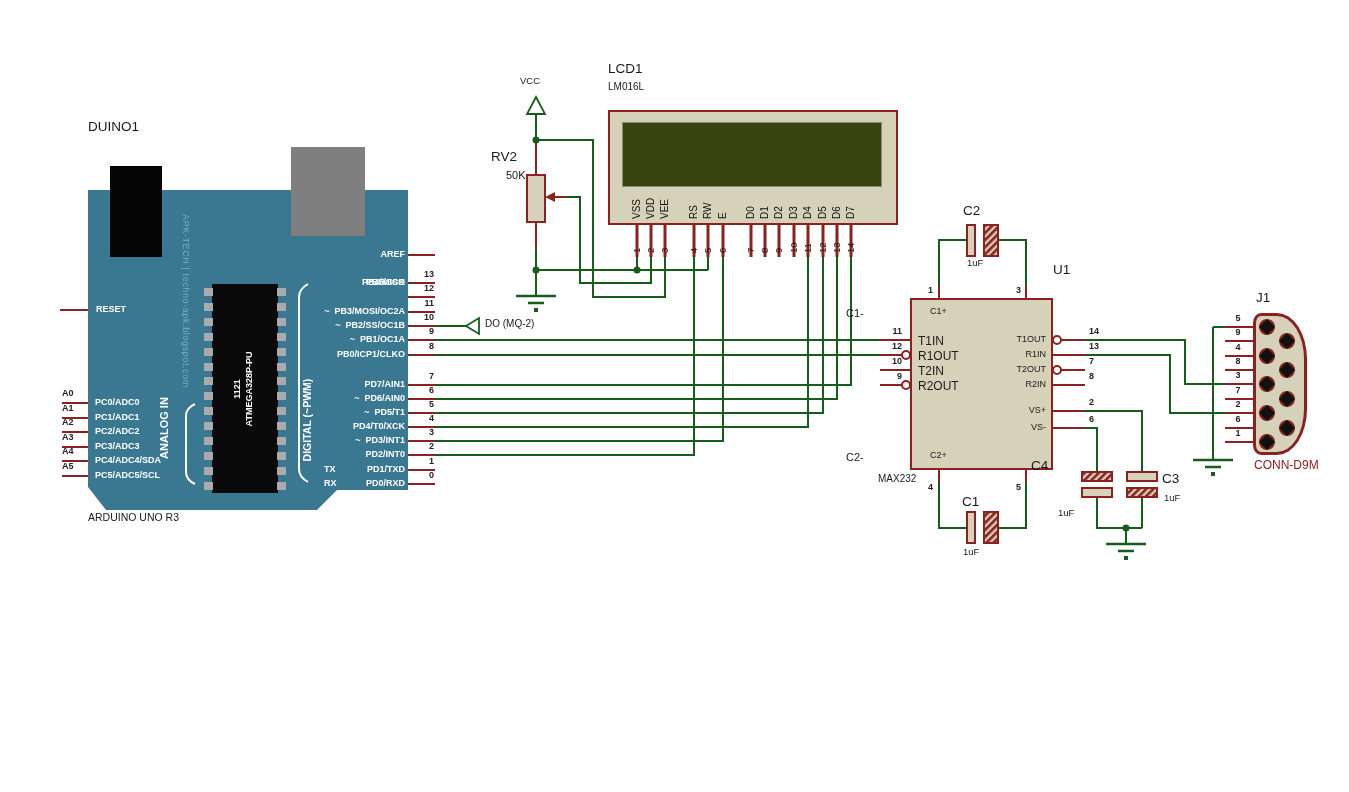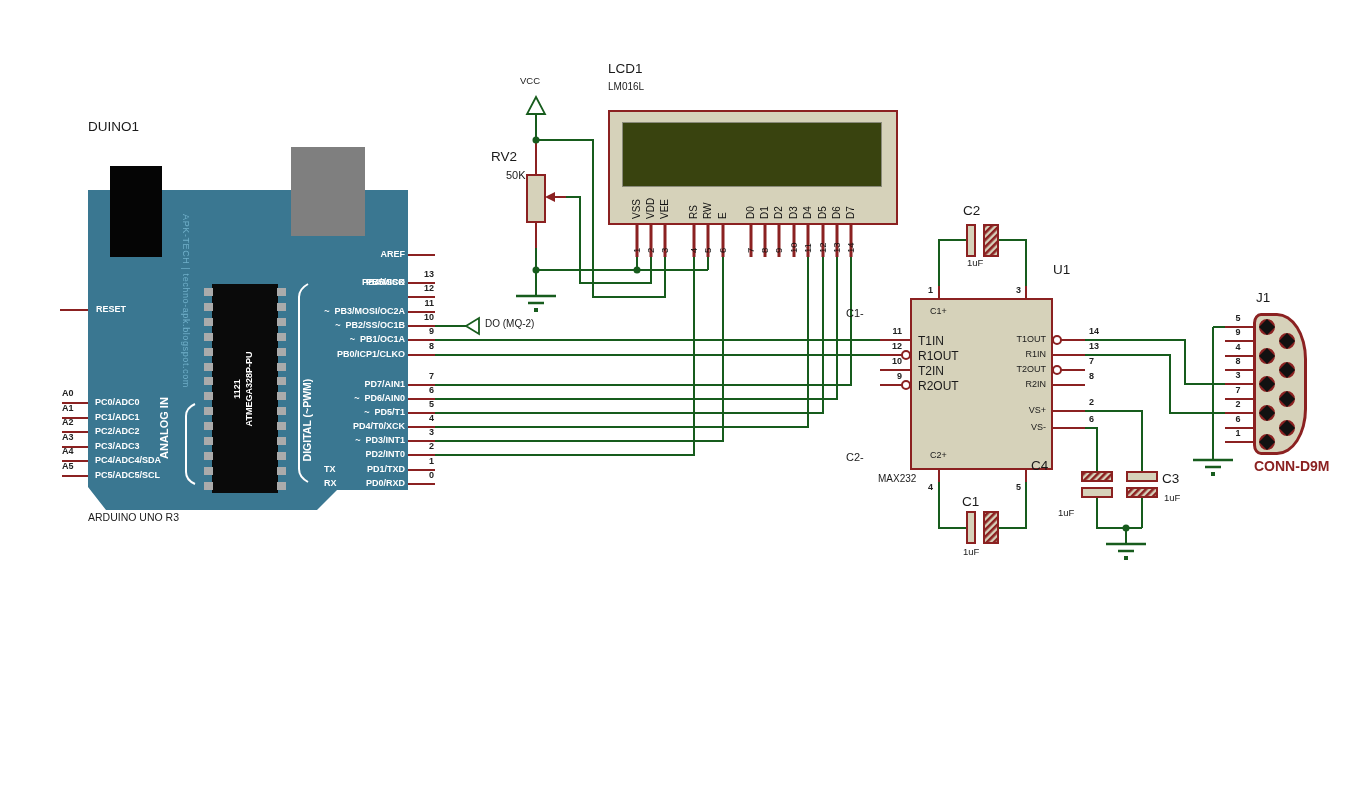--- a/index.html
+++ b/index.html
@@ -335,21 +335,21 @@
   <span class="l ref" style="left:962px;top:495px">C1</span>
   <span class="l" style="left:963px;top:547px;font-size:9.5px">1uF</span>
   <span class="l ref" style="left:963px;top:204px">C2</span>
   <span class="l" style="left:967px;top:258px;font-size:9.5px">1uF</span>
   <span class="l ref" style="left:1162px;top:472px">C3</span>
   <span class="l" style="left:1164px;top:493px;font-size:9.5px">1uF</span>
   <span class="l ref" style="left:1031px;top:459px">C4</span>
   <span class="l" style="left:1058px;top:508px;font-size:9.5px">1uF</span>
 
   <span class="l ref" style="left:1256px;top:291px">J1</span>
-  <span class="l maroon" style="left:1254px;top:459px;font-size:14px;font-weight:700">CONN-D9M</span>
+  <span class="l maroon" style="left:1254px;top:459px;font-size:12px;font-weight:400">CONN-D9M</span>
   <div class="l n jn" style="top:314px"><span>5</span></div>
   <div class="l n jn" style="top:328px"><span>9</span></div>
   <div class="l n jn" style="top:343px"><span>4</span></div>
   <div class="l n jn" style="top:357px"><span>8</span></div>
   <div class="l n jn" style="top:371px"><span>3</span></div>
   <div class="l n jn" style="top:386px"><span>7</span></div>
   <div class="l n jn" style="top:400px"><span>2</span></div>
   <div class="l n jn" style="top:415px"><span>6</span></div>
   <div class="l n jn" style="top:429px"><span>1</span></div>
 

